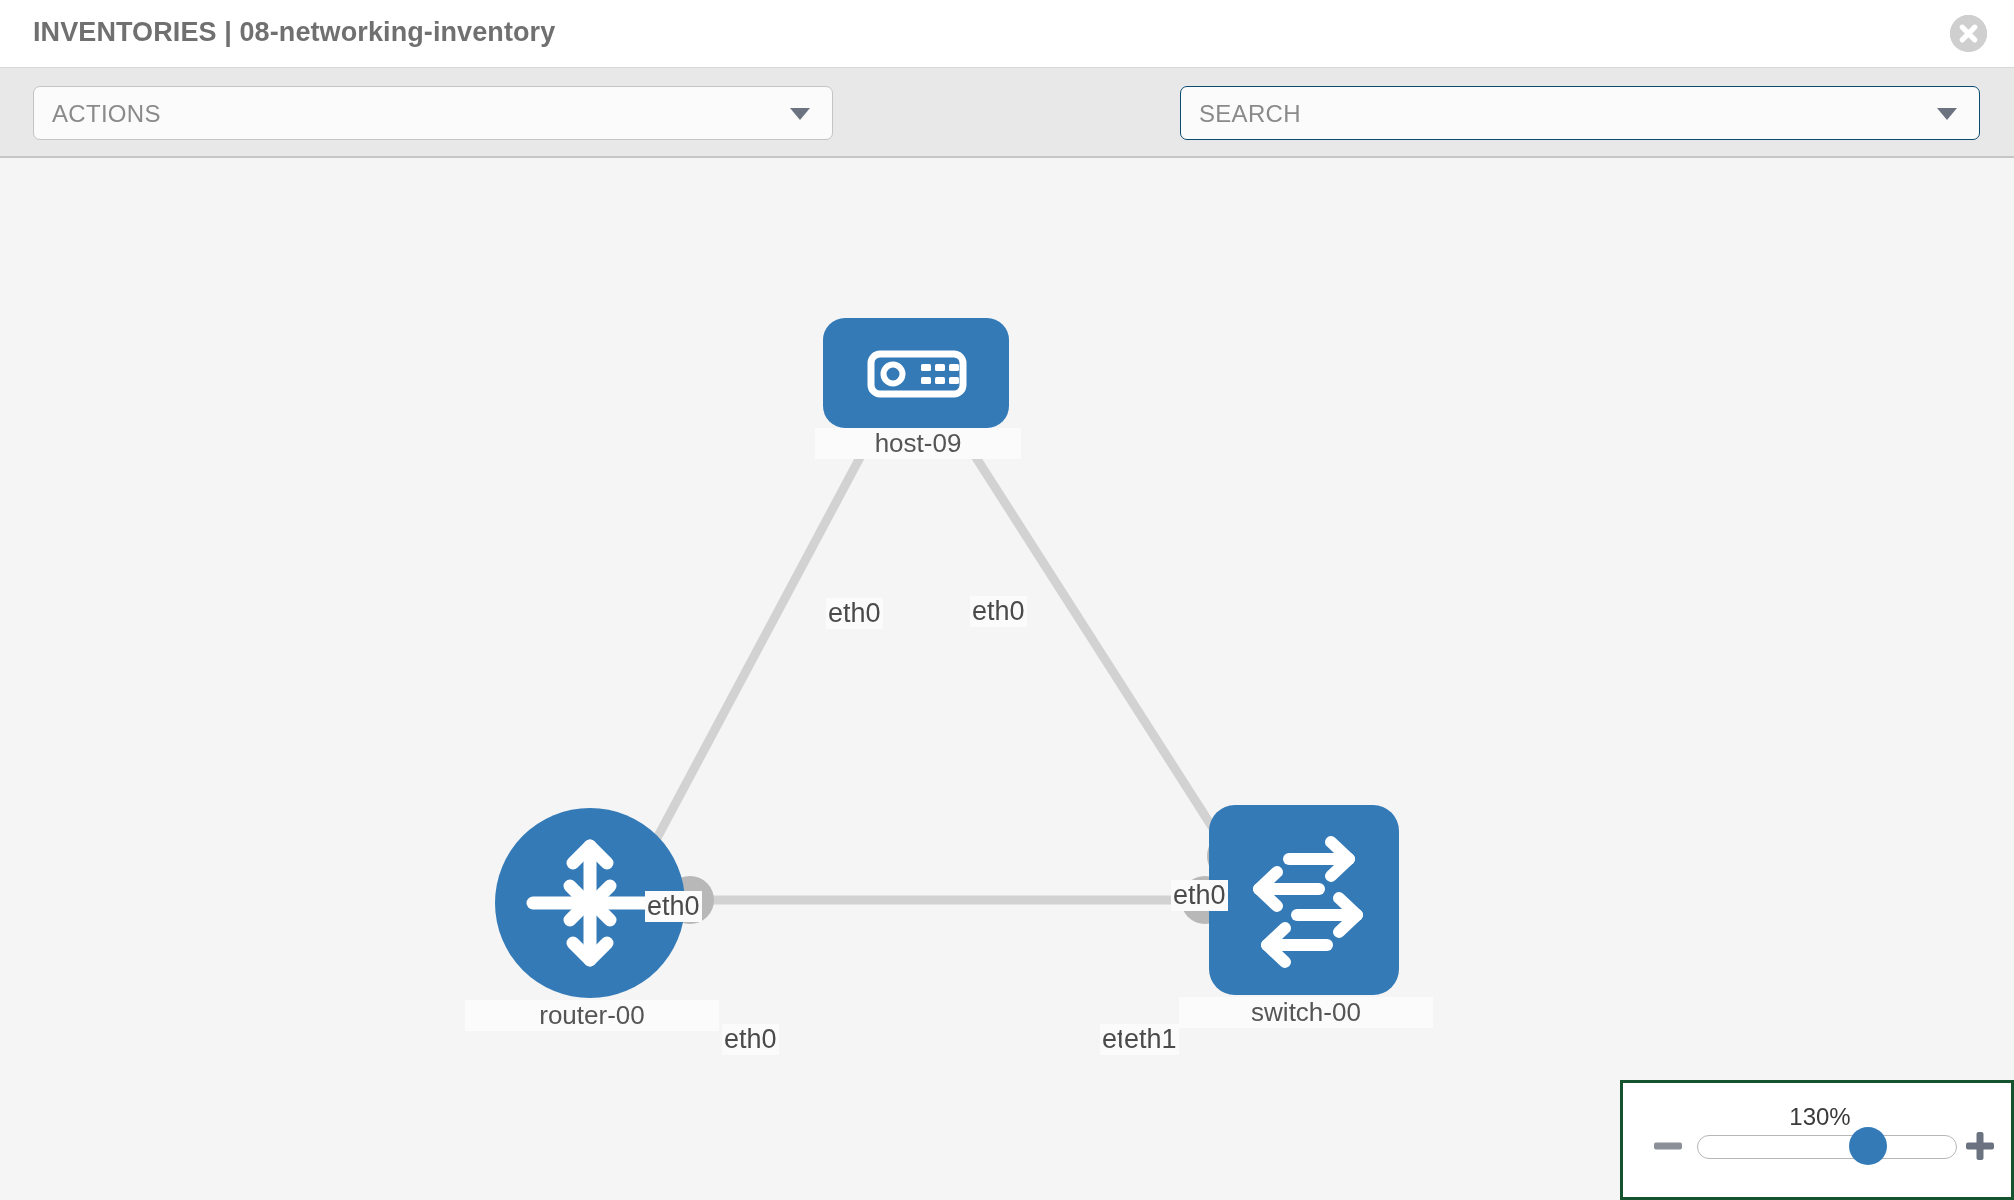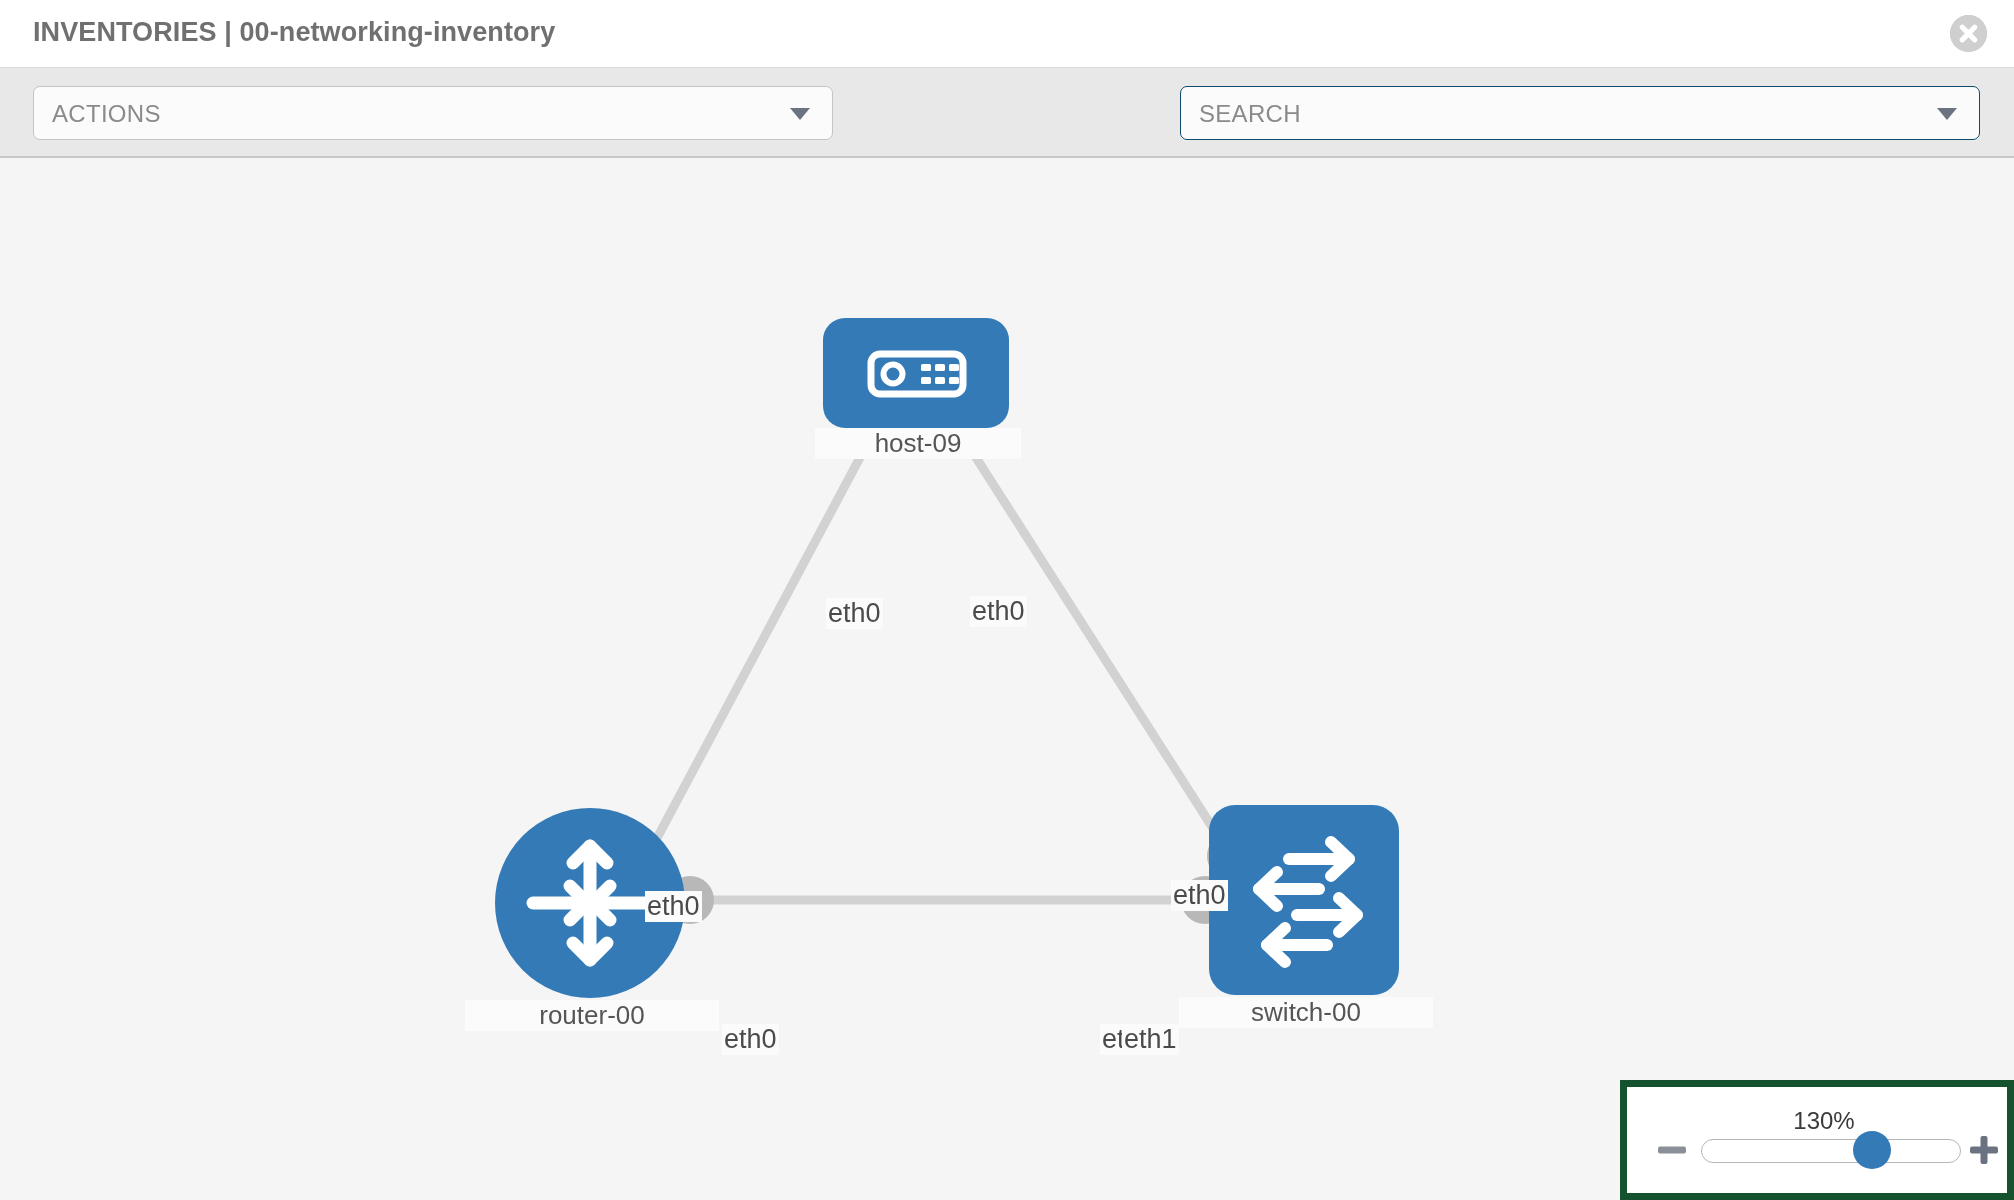--- a/index.html
+++ b/index.html
@@ -175,21 +175,21 @@
   }
 
   
   .zoom-panel {
     position: absolute;
     left: 1620px;
     top: 1080px;
     width: 394px;
     height: 120px;
     background: #ffffff;
-    border: 7px solid #14532d;
+    border: 3px solid #14532d;
     box-sizing: border-box;
   }
   .zoom-level {
     position: absolute;
     left: 0;
     top: 20px;
     width: 394px;
     text-align: center;
     font-size: 24px;
     color: #3a3a3a;
@@ -226,21 +226,21 @@
     background: #337ab7;
     cursor: grab;
   }
 </style>
 </head>
 <body>
 
 <div id="app">
 
   <div class="header">
-    <div class="header-title">INVENTORIES | 00-networking-inventory</div>
+    <div class="header-title">INVENTORIES | 08-networking-inventory</div>
     <div class="close-btn">
       <svg width="37" height="37" viewBox="0 0 37 37" aria-hidden="true">
         <circle cx="18.5" cy="18.5" r="18.5" fill="#cfcfcf"></circle>
         <path d="M12.2 12.2 L24.8 24.8 M24.8 12.2 L12.2 24.8" stroke="#ffffff" stroke-width="5.2" stroke-linecap="round"></path>
       </svg>
     </div>
   </div>
 
   <div class="toolbar">
 

